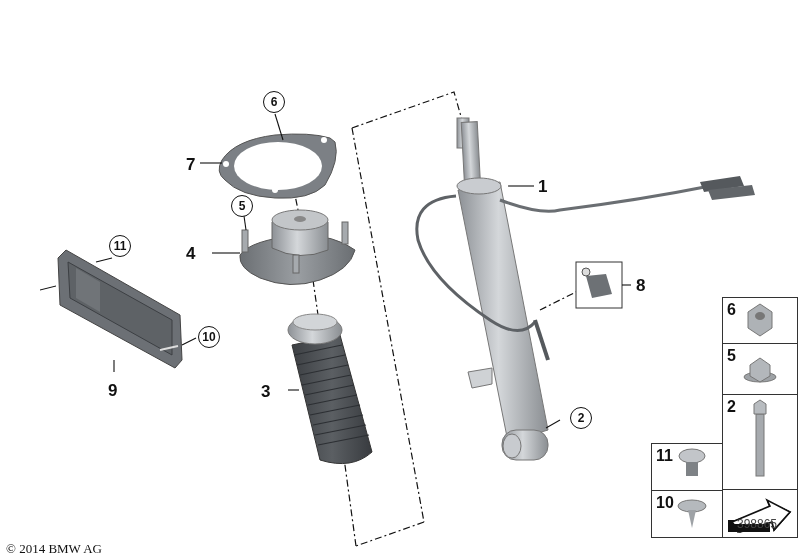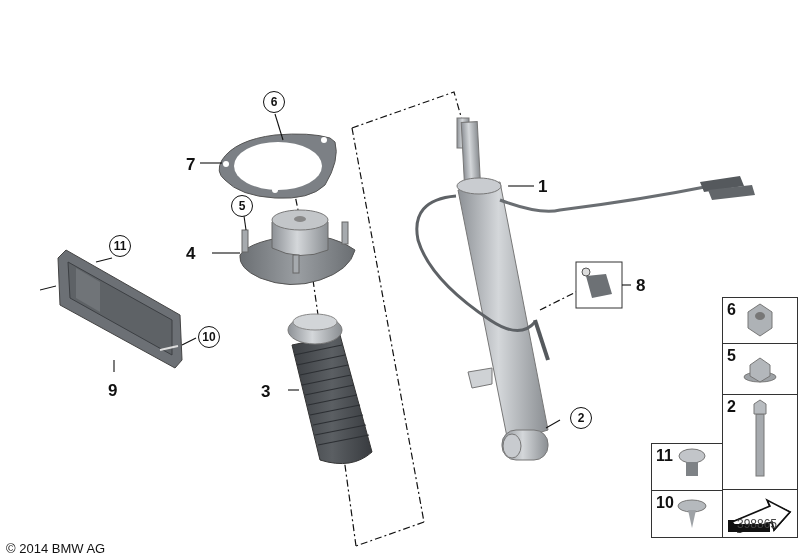--- a/index.html
+++ b/index.html
@@ -3,21 +3,21 @@
 <meta charset="utf-8">
 <style>
   html, body { margin:0; padding:0; background:#fff; }
   body { width:800px; height:560px; position:relative; overflow:hidden; font-family:"Liberation Sans", sans-serif; }
   #stage { position:absolute; left:0; top:0; width:800px; height:560px; }
   .lbl { position:absolute; font-weight:bold; font-size:17px; color:#111; line-height:1; }
   .circ { position:absolute; width:22px; height:22px; border:1.6px solid #111; border-radius:50%; background:#fff;
           font-weight:bold; font-size:12px; color:#111; display:flex; align-items:center; justify-content:center; box-sizing:border-box; }
   .box { position:absolute; border:1px solid #333; box-sizing:border-box; background:#fff; }
   .boxnum { position:absolute; left:4px; top:3px; font-weight:bold; font-size:16px; color:#111; }
-  .footer-left { position:absolute; left:6px; top:541px; font-size:13px; color:#111; }
+  .footer-left { position:absolute; left:6px; top:541px; font-size:13px; color:#111;font-family:Liberation Serif, serif; }
   .footer-right { position:absolute; left:737px; top:517px; font-size:12px; color:#444; }
 </style>
 </head>
 <body>
 
 <div id="stage">
 <svg width="800" height="560" viewBox="0 0 800 560" style="position:absolute;left:0;top:0">
   <defs>
     <linearGradient id="metal" x1="0" x2="1" y1="0" y2="0">
       <stop offset="0" stop-color="#8d9196"></stop>

